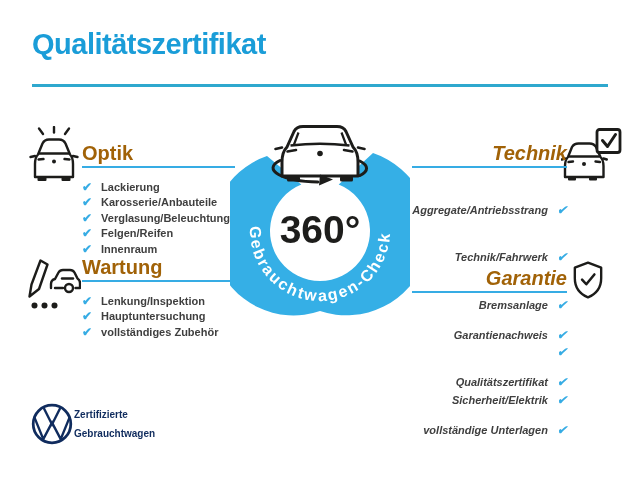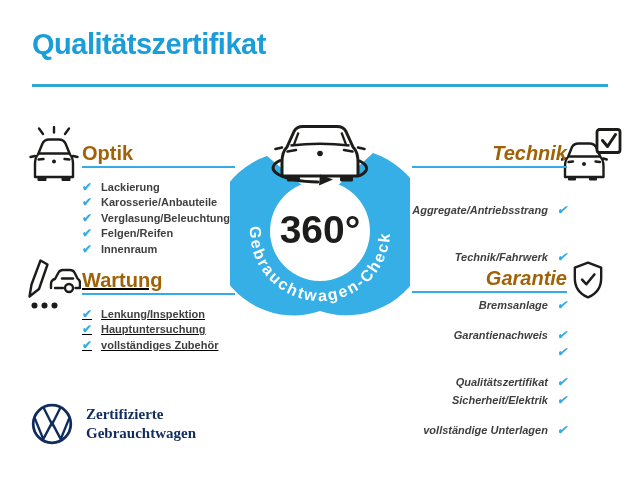--- a/index.html
+++ b/index.html
@@ -24,37 +24,37 @@
   .sec-list{list-style:none;margin:9px 0 0 0;padding:0;}
   .sec-list li{display:flex;align-items:flex-end;gap:9px;height:15.5px;}
   .lbl{font-size:11px;font-weight:700;color:#3f3f3f;white-space:nowrap;}
   .chk{font-size:12px;line-height:12px;color:var(--accent-blue,#36ace4);font-weight:700;}
   .chk::before{content:"✔";}
   .left{left:82px;width:153px;text-align:left;}
   .right{right:73px;width:155px;text-align:right;font-style:italic;}
   .right .sec-list li{flex-direction:row-reverse;margin-top:32px;}
   #sec-optik{top:143px;}
   #sec-technik{top:143px;}
-  #sec-wartung{top:270px;text-decoration:underline;}
+  #sec-wartung{top:257px;}
   #sec-garantie{top:268px;}
   
   .icon{position:absolute;}
   #icon-optik{left:26px;top:126px;}
   #icon-wartung{left:25px;top:257px;}
   #icon-technik{left:561px;top:128px;}
   #icon-garantie{left:571px;top:260px;}
   
   #emblem{position:absolute;left:230px;top:116px;width:180px;height:200px;}
   #emblem text{font-family:"Liberation Sans",sans-serif;}
   
   #footer{position:absolute;left:30px;top:402px;width:320px;}
   #vw-logo{position:absolute;left:0;top:0;}
   #footer-text{
-    position:absolute;left:56px;top:3px;
-    font-size:15px;font-weight:700;line-height:19px;color:var(--navy,#102c5e);font-family:Liberation Serif, serif;
+    position:absolute;left:44px;top:3px;
+    font-size:10px;font-weight:700;line-height:19px;color:var(--navy,#102c5e);
   }
 </style>
 </head>
 <body>
 
 <div id="canvas">
 
   <div id="title">Qualitätszertifikat</div>
   <div id="divider"></div>
 

